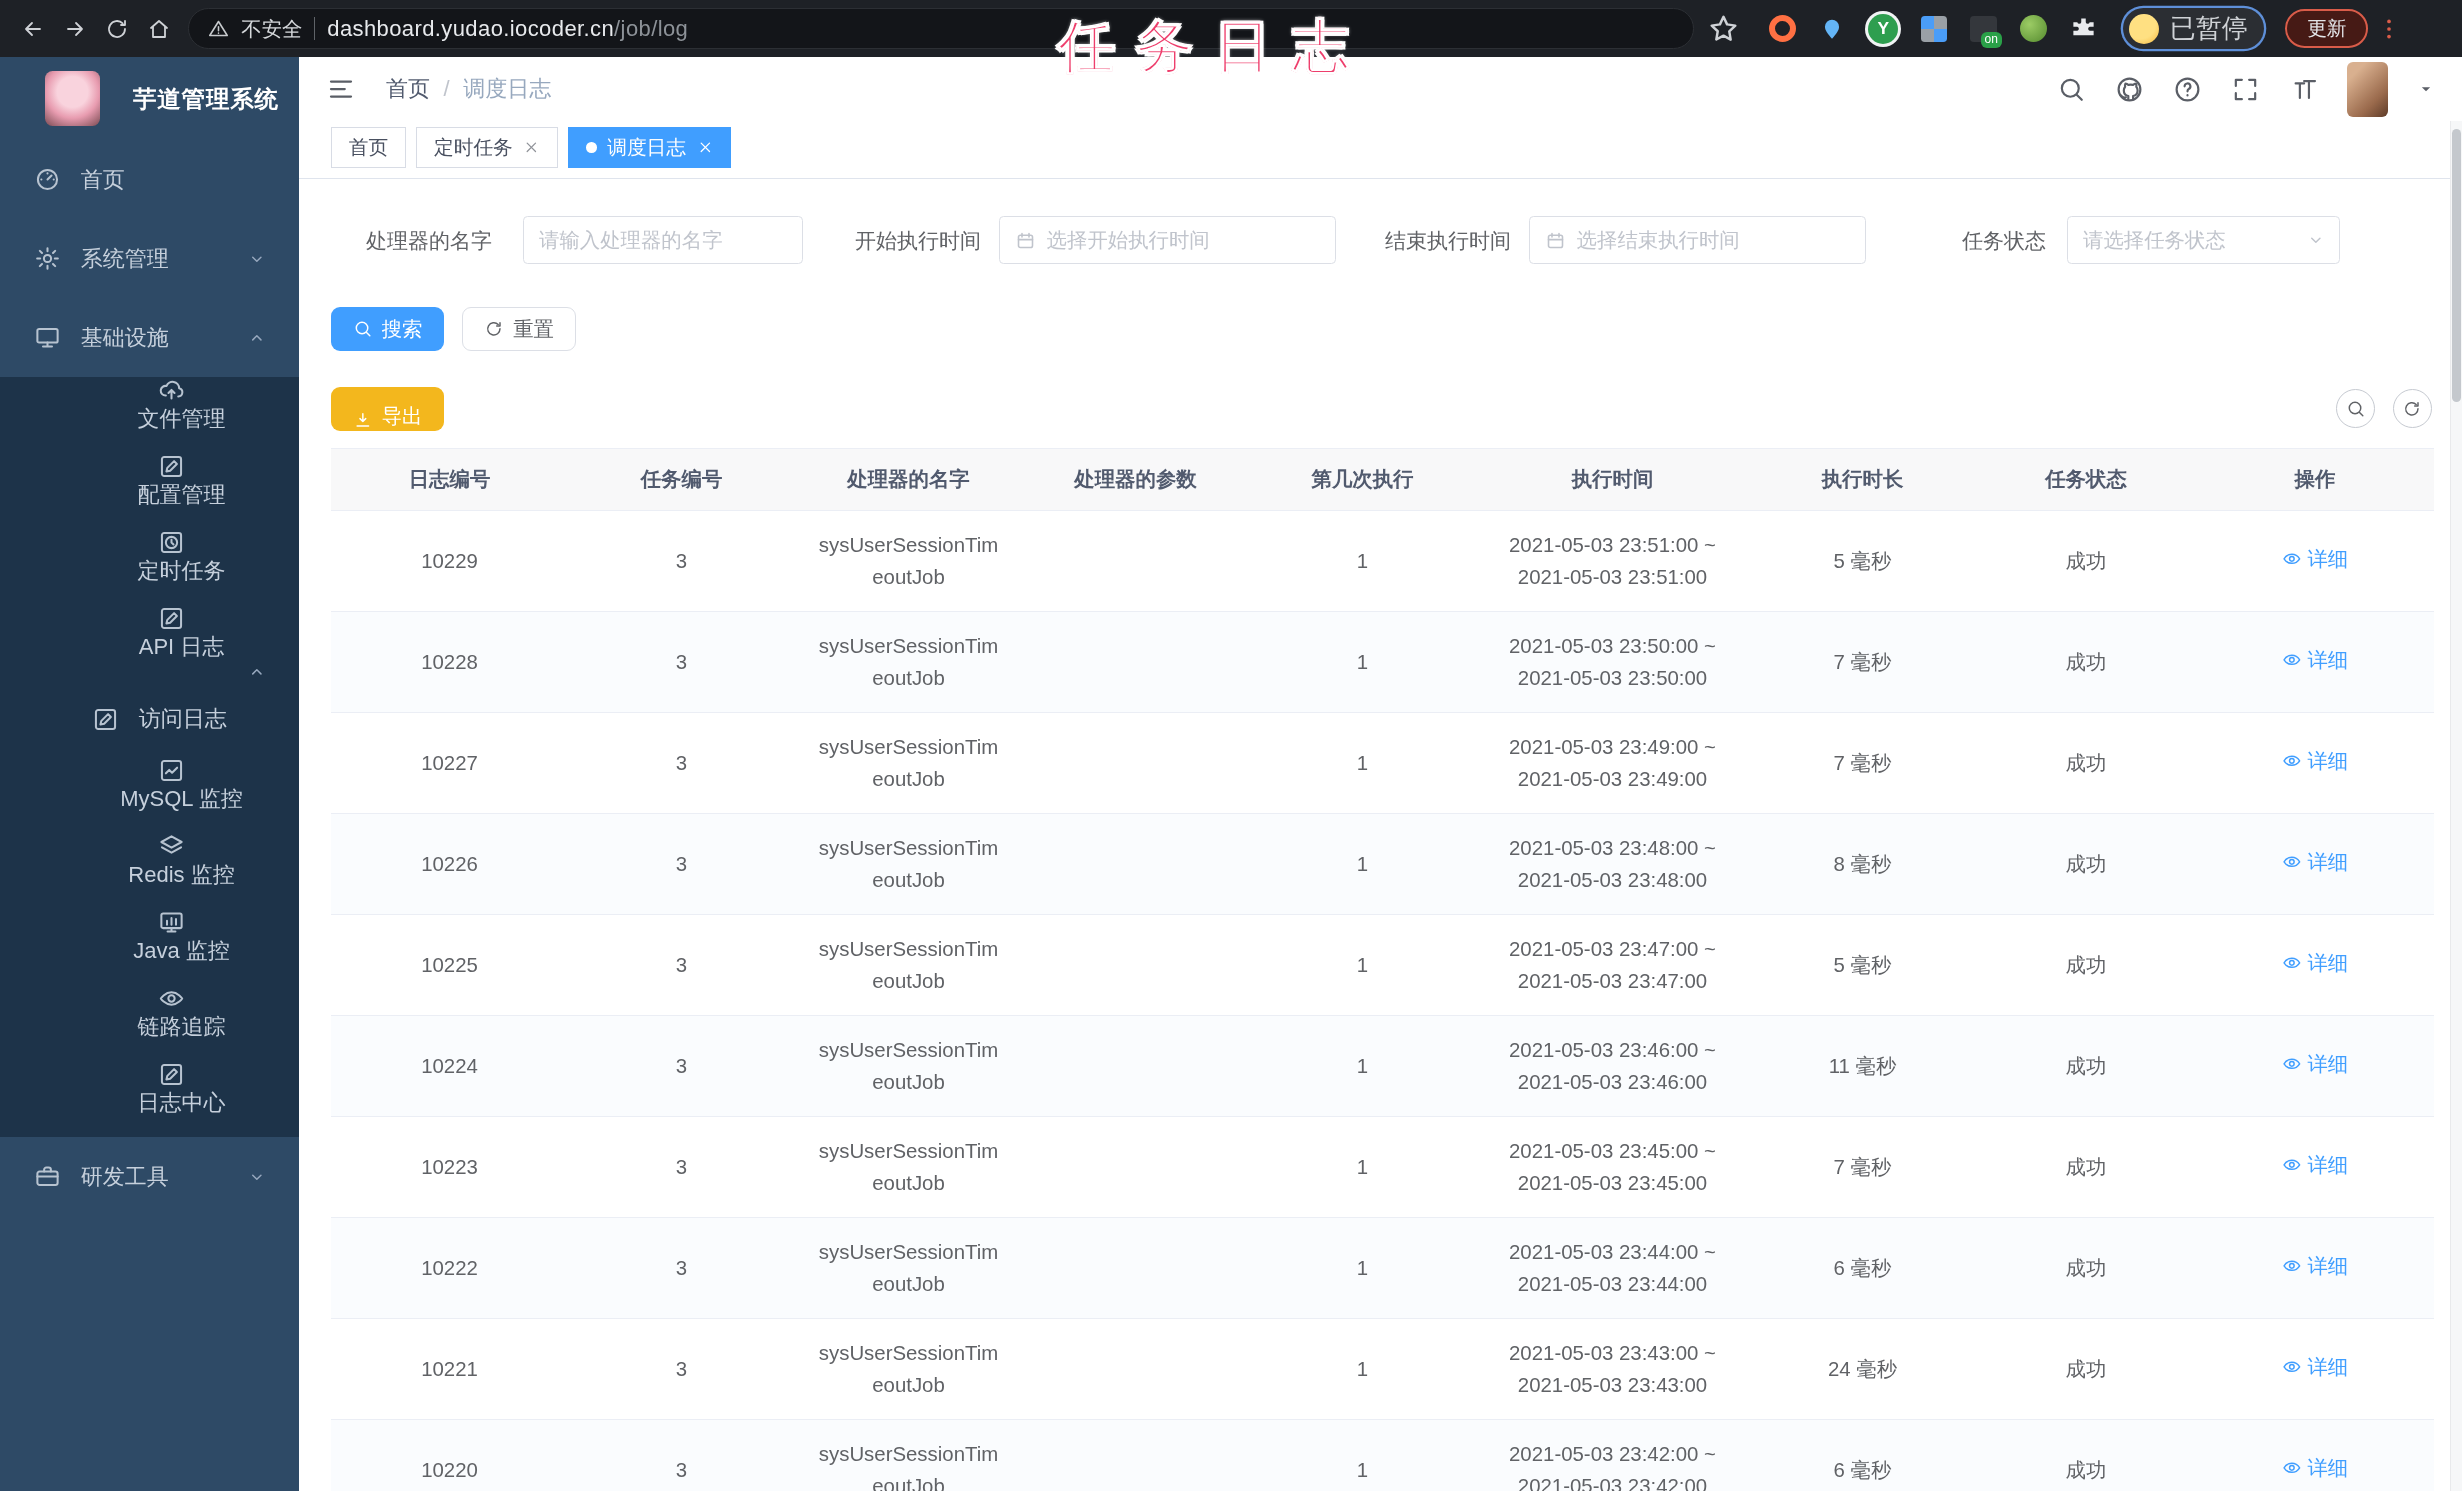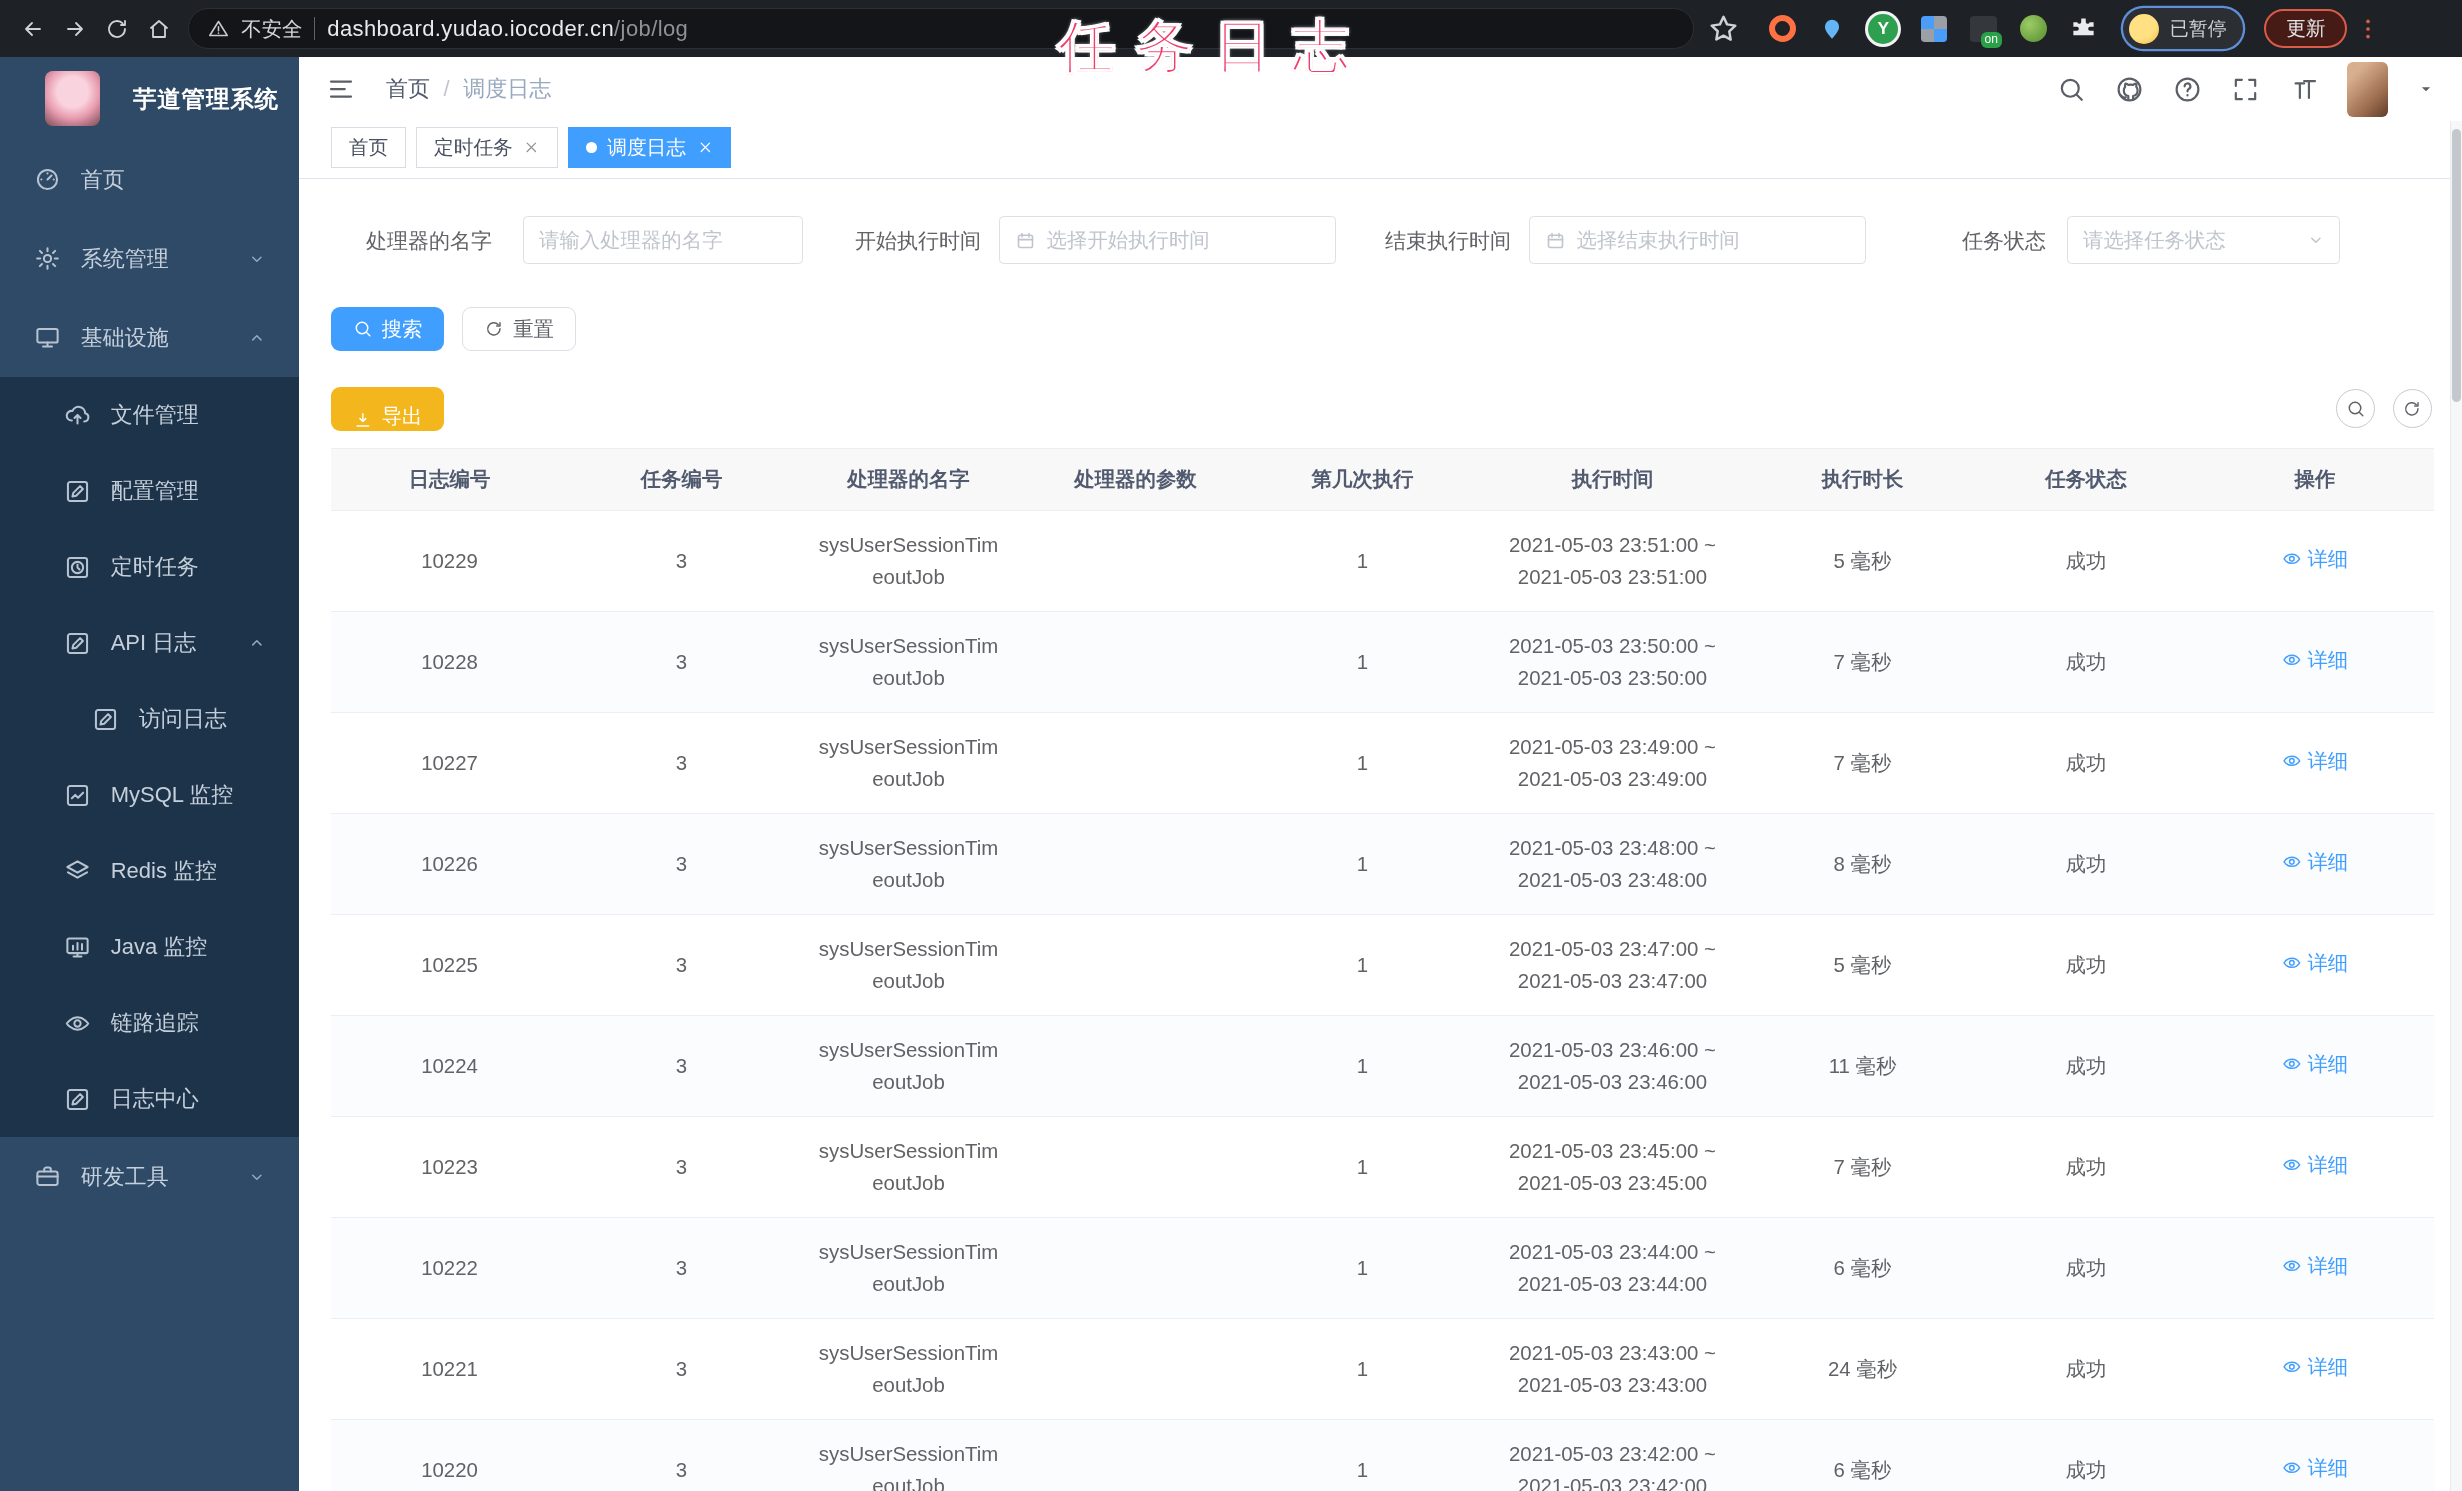--- a/index.html
+++ b/index.html
@@ -31,40 +31,40 @@
   .ext-grid { width:26px; height:26px; border-radius:3.8px;
               background:conic-gradient(#9aa0a6 25%, #4a9df8 0 50%, #9aa0a6 0 75%, #4a9df8 0); }
   .ext-on { width:27px; height:26px; background:#34373c; border-radius:3.8px; }
   .ext-on .on-badge { position:absolute; right:-4.5px; bottom:-6px; background:#2aa148; color:#fff; font-size:12px;
                       padding:0.8px 3.8px; border-radius:6px; line-height:1.2; }
   .ext-gcircle { width:27px; height:27px; border-radius:50%; background:radial-gradient(circle at 35% 35%, #9ccc65, #558b2f); }
   .ext-puzzle { width:27px; height:27px; color:#e8eaed; }
   .profile-chip { height:41px; border-radius:20.4px; background:#2b2e33; box-shadow:0 0 0 2.3px #5e8fd8;
                   display:flex; align-items:center; gap:10.6px; padding:0 16.7px 0 6px; margin-left:23px; flex:0 0 auto; }
   .face { width:30px; height:30px; border-radius:50%; background:radial-gradient(circle at 38% 32%, #ffe082 55%, #f6b73c); }
-  .chip-label { font-size:19px; color:#cfd2d6; }
+  .chip-label { font-size:26px; color:#cfd2d6; }
   .update-btn { height:39px; border-radius:19.7px; background:#461a15; border:2.3px solid #d95c49; color:#e3e5e8;
                 font-size:19.7px; display:flex; align-items:center; padding:0 19.7px; margin-left:18px; flex:0 0 auto; }
   .kebab { width:26px; height:30px; color:#d95c49; margin-left:4.5px; flex:0 0 auto; }
 
   
   .overlay-title { position:absolute; left:1058px; top:9px; z-index:60; font-size:57px; font-weight:bold;
                    letter-spacing:21px; color:#ee3e6c; -webkit-text-stroke:0.8px #fff;
                    text-shadow:0 0 4.5px #fff, 1.5px 1.5px 0 #fff, -1.5px -1.5px 0 #fff, 1.5px -1.5px 0 #fff, -1.5px 1.5px 0 #fff; }
 
   
   .sidebar { position:absolute; left:0; top:57px; width:299px; bottom:0; background:#2e4a66; z-index:2; }
   .logo-row { height:83px; display:flex; align-items:center; padding-left:45px; gap:15px; }
   .logo-img { width:55px; height:55px; border-radius:7.6px;
               background:radial-gradient(circle at 50% 38%, #f9d3dd 35%, #e89cb0 60%, #7a4a52); }
   .app-title { color:#fff; font-size:23.5px; font-weight:bold; letter-spacing:0.8px;margin-left:18px; }
   .menu { display:flex; flex-direction:column; }
   .menu-item { display:flex; align-items:center; color:#c6d0dc; font-size:22px; cursor:pointer; }
   .menu-item.lvl1 { height:79px; padding-left:34px; background:#2e4a66; }
-  .menu-item.lvl2 { height:76px; padding-left:64px; background:#1d3349; }
+  .menu-item.lvl2 { height:76px; padding-left:64px; background:#1d3349;flex-direction:column; }
   .menu-item.lvl3 { height:76px; padding-left:92px; background:#1d3349; }
   .mi-icon { width:27px; height:27px; margin-right:19.7px; color:#b7c3d0; flex:0 0 auto; }
   .mi-arrow { width:19.7px; height:19.7px; margin-left:auto; margin-right:32px; color:#97a8be; flex:0 0 auto; }
   .mi-label { white-space:nowrap; }
 
   
   .topbar { position:absolute; left:299px; top:57px; right:0; height:64px; background:#fff;
             display:flex; align-items:center; padding:0 27px; z-index:3; }
   .hamburger { width:30px; height:30px; color:#5a5e66; margin-right:30px; }
   .crumb { display:flex; align-items:center; gap:13.6px; font-size:22px; }

